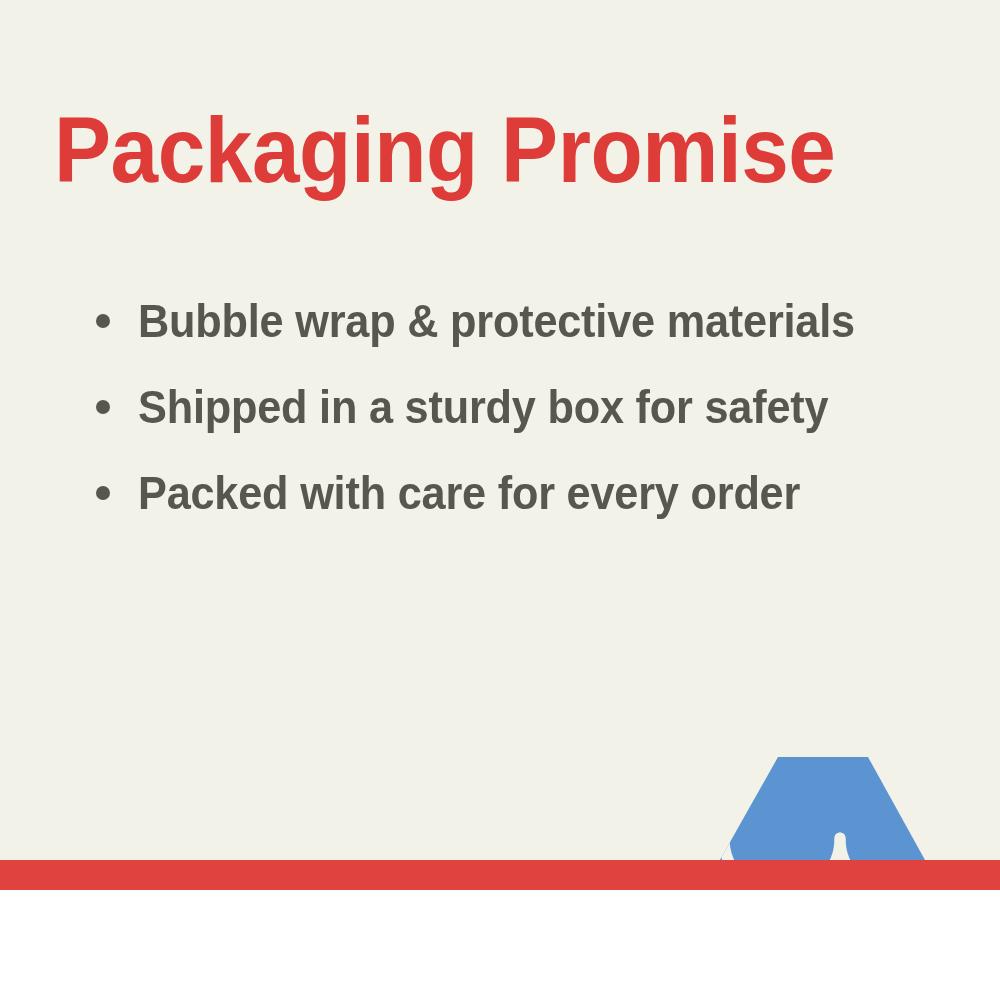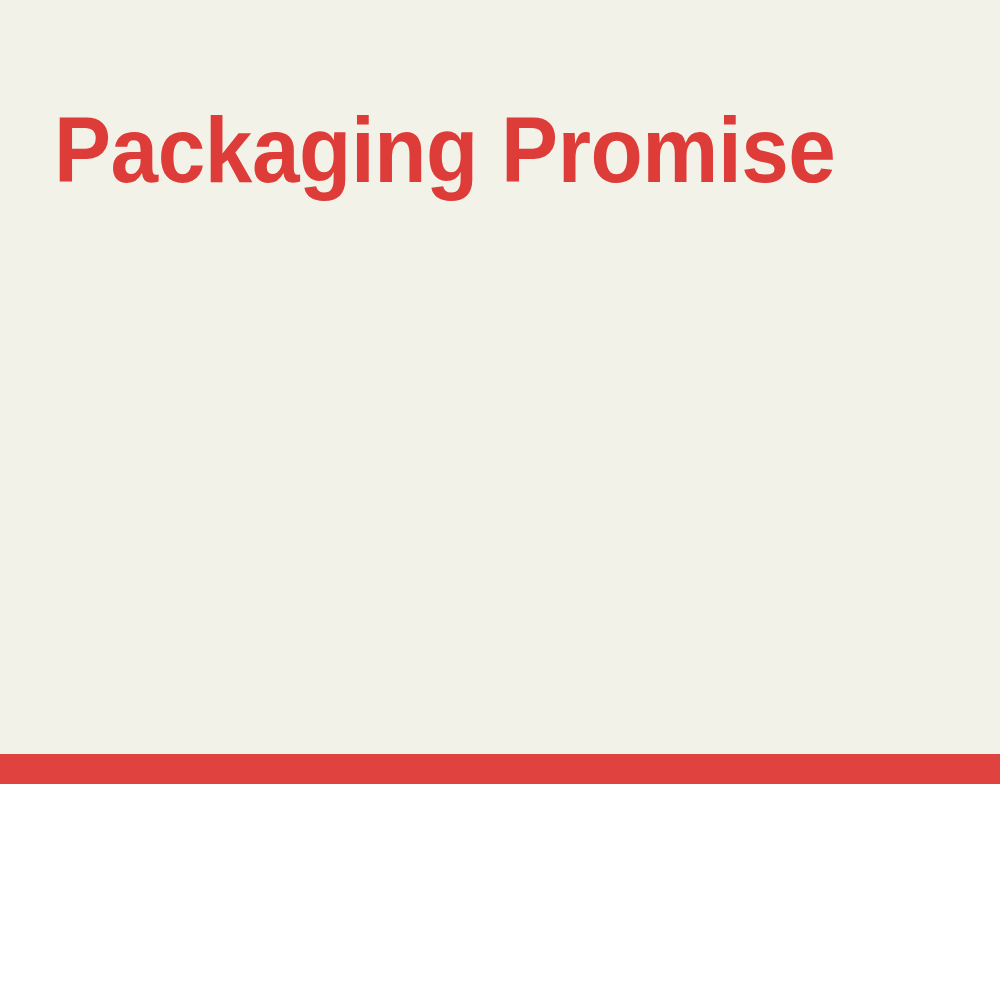--- a/index.html
+++ b/index.html
@@ -10,21 +10,21 @@
   body {
     width: 1000px;
     height: 1000px;
     font-family: "Liberation Sans", sans-serif;
     overflow: hidden;
   }
 
   #slide {
     position: relative;
     width: 1000px;
-    height: 784px;
+    height: 890px;
     background: #f3f2e9;
     overflow: hidden;
   }
 
   
   #title {
     position: absolute;
     left: 54px;
     top: 104px;
     width: 900px;
@@ -101,20 +101,38 @@
     background: #e04240;
   }
 </style>
 </head>
 <body>
 
 <div id="slide">
 
   <h1 id="title">Packaging Promise</h1>
 
+  <ul id="bullet-list">
+
+    <li class="bullet-item">
+      <span class="bullet-dot"></span>
+      <span class="bullet-text">Bubble wrap &amp; protective materials</span>
+    </li>
+
+    <li class="bullet-item">
+      <span class="bullet-dot"></span>
+      <span class="bullet-text">Shipped in a sturdy box for safety</span>
+    </li>
+
+    <li class="bullet-item">
+      <span class="bullet-dot"></span>
+      <span class="bullet-text">Packed with care for every order</span>
+    </li>
+
+  </ul>
 
   <svg id="logo-mark" viewBox="0 0 324 204">
     <defs>
       <clipPath id="trap-clip">
         <path d="M 118 9 L 208 9 L 312 197 L 12 197 Z"></path>
       </clipPath>
     </defs>
 
     <path d="M 118 9 L 208 9 L 312 197 L 12 197 Z" fill="#5b94d0"></path>
 

